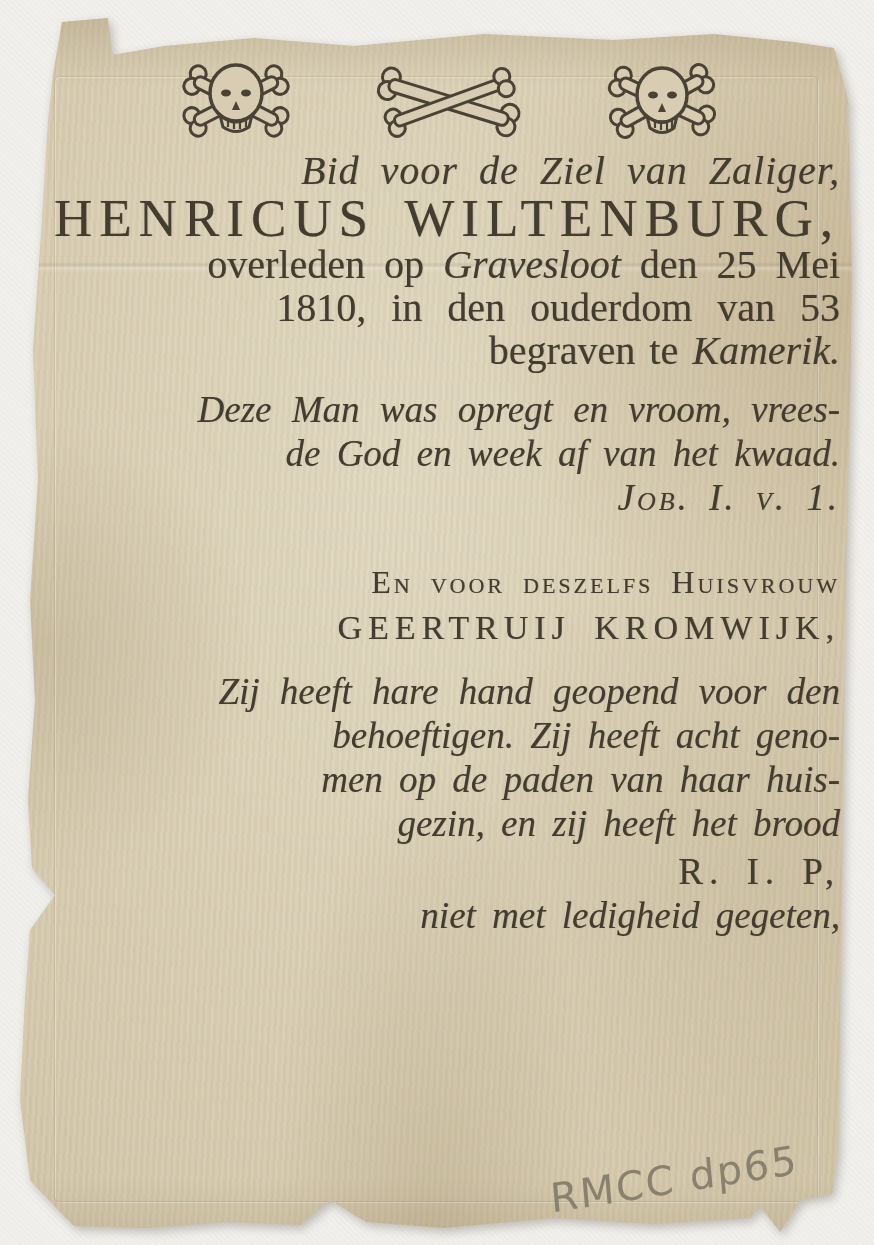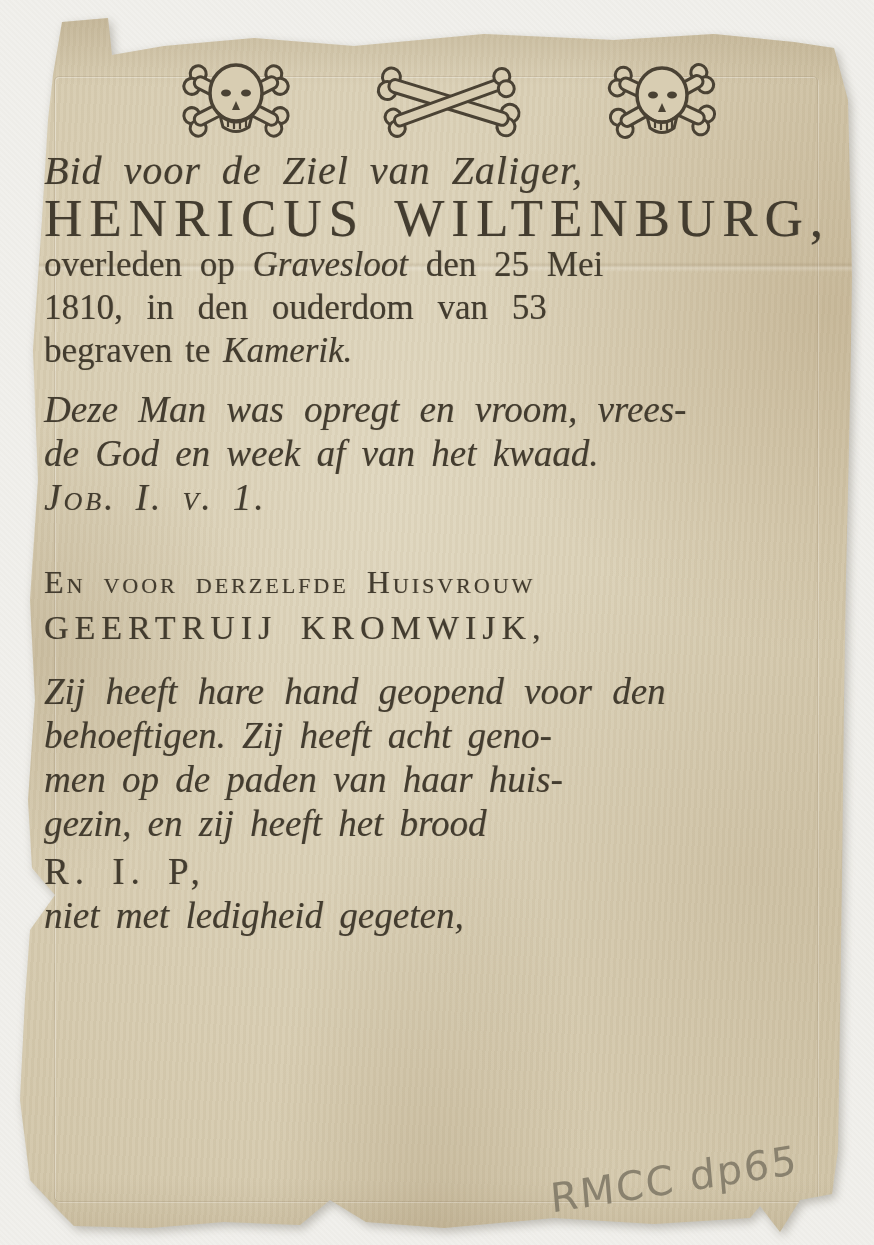--- a/index.html
+++ b/index.html
@@ -57,21 +57,21 @@
     border: 1.5px solid rgba(110,95,65,0.14);
     box-shadow: inset 1px 1px 0 rgba(255,255,255,0.30), 1px 1px 0 rgba(255,255,255,0.25);
     border-radius: 5px;
     pointer-events: none;
   }
 
   .content {
     position: relative;
     width: 100%;
     height: 100%;
-    text-align: left;
+    text-align: right;
     color: #433c2f;
     text-shadow: 0.4px 0.4px 0.7px rgba(67,60,47,0.45);
     padding: 0 12px 0 30px;
     box-sizing: border-box;
   }
 
   .icons-row {
     display: flex;
     justify-content: space-between;
     align-items: center;
@@ -91,21 +91,21 @@
     letter-spacing: 1px;
   }
 
   .name-caps {
     font-size: 53px;
     letter-spacing: 7px;
     word-spacing: 10px;
     line-height: 50px;
   }
 
-  .body-text { font-size: 35px; }
+  .body-text { font-size: 40px; }
   .body-text .line { line-height: 43px; }
   em.place { font-style: italic; }
 
   .verse {
     margin-top: 16px;
     font-style: italic;
     font-size: 37px;
   }
   .verse .line { line-height: 44px; word-spacing: 7px; }
   .verse .wide { word-spacing: 11px; }
@@ -251,21 +251,21 @@
         <div class="line ws4"><span>begraven te </span><em class="place">Kamerik.</em></div>
       </div>
 
       <div class="verse">
         <div class="line wide">Deze Man was opregt en vroom, vrees-</div>
         <div class="line">de God en week af van het kwaad.</div>
         <div class="line verse-ref">Job. I. v. 1.</div>
       </div>
 
       <div class="section2">
-        <div class="line intro-smallcaps">En voor derzelfde Huisvrouw</div>
+        <div class="line intro-smallcaps">En voor deszelfs Huisvrouw</div>
         <div class="line name-caps2">GEERTRUIJ KROMWIJK,</div>
 
       </div>
 
       <div class="verse verse2">
         <div class="line wide">Zij heeft hare hand geopend voor den</div>
         <div class="line">behoeftigen.  Zij heeft acht geno-</div>
         <div class="line">men op de paden van haar huis-</div>
         <div class="line">gezin, en zij heeft het brood</div>
         <div class="line rip">R. I. P,</div>

